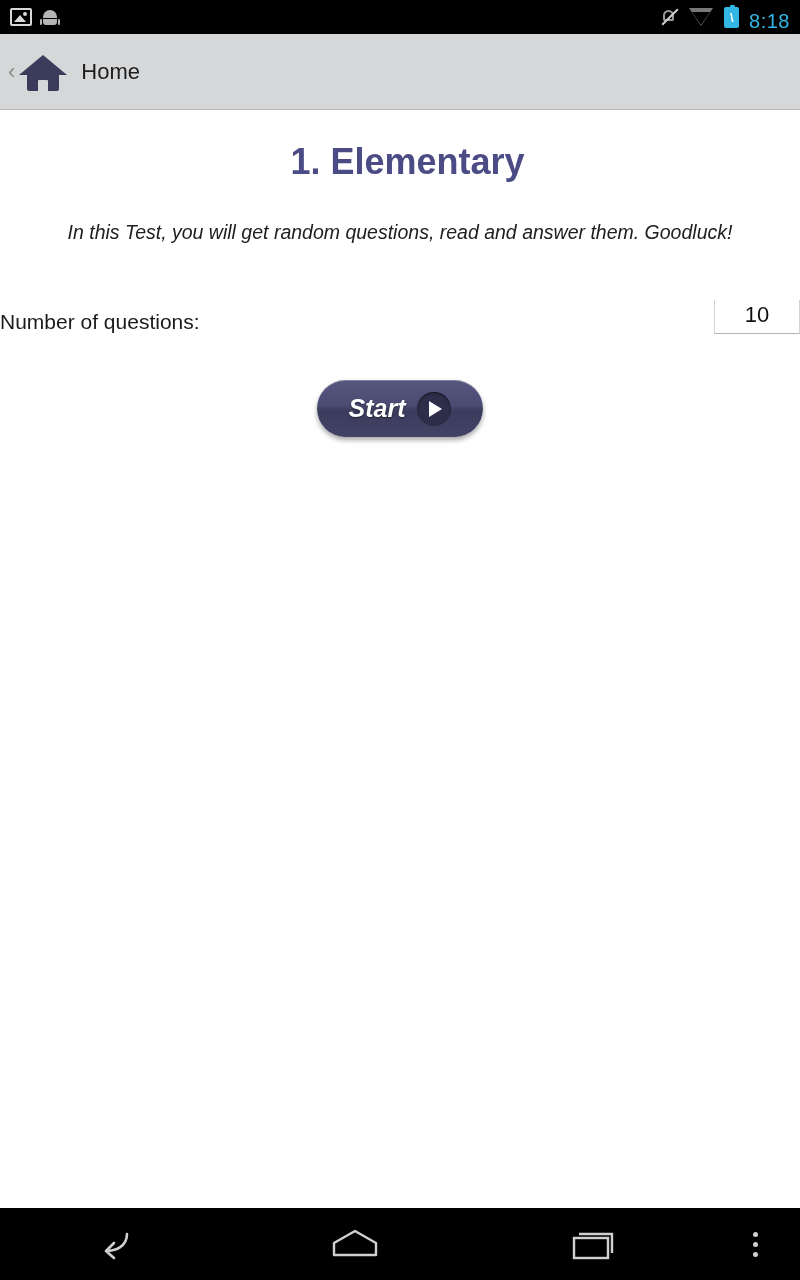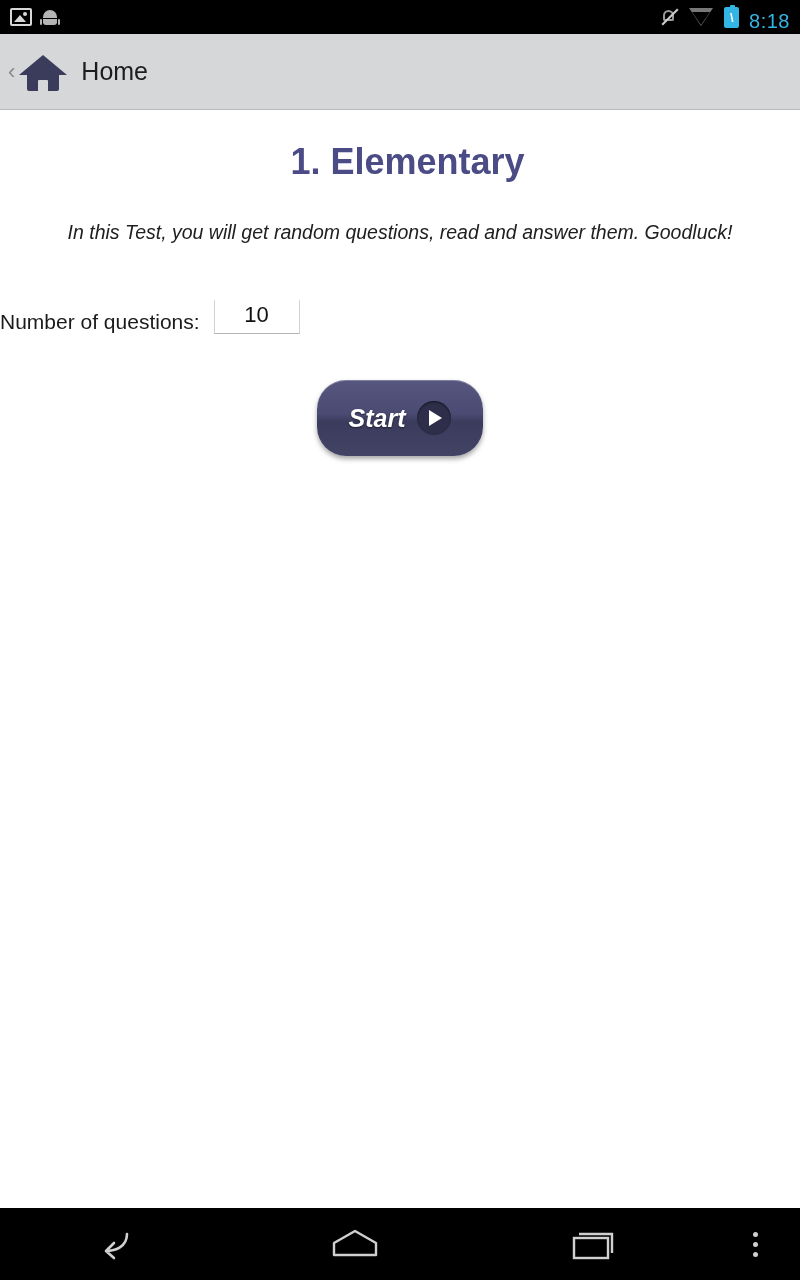--- a/index.html
+++ b/index.html
@@ -235,21 +235,21 @@
   .home-icon .door {
     position: absolute;
     left: 19px;
     top: 30px;
     width: 10px;
     height: 11px;
     background: #d6d7d9;
     border-radius: 1px 1px 0 0;
   }
   .action-title {
-    font-size: 25px;
+    font-size: 22px;
     color: #1d1d1d;
     font-family: "Liberation Sans", sans-serif;
   }
 
   
   .content {
     position: absolute;
     top: 111px;
     left: 0;
     right: 0;
@@ -269,21 +269,21 @@
     margin-top: 38px;
     font-size: 19.5px;
     font-style: italic;
     color: #202020;
     font-family: "Liberation Sans", sans-serif;
   }
   .question-row {
     margin-top: 32px;
     display: flex;
     align-items: flex-end;
-    justify-content: flex-start;
+    justify-content: space-between;
     gap: 14px;
   }
   .question-label {
     font-size: 21px;
     color: #1b1b1b;
   }
   .qty-field {
     width: 76px;
     border: none;
     border-bottom: 1px solid #b4b4b4;
@@ -298,21 +298,21 @@
     outline: none;
     margin-top: 24px;
   }
   .start-wrap {
     margin-top: 46px;
     display: flex;
     justify-content: center;
   }
   .start-button {
     width: 166px;
-    height: 76px;
+    height: 57px;
     border-radius: 29px;
     background: linear-gradient(180deg, #56567f 0%, #4a4a72 45%, #3b3b5d 55%, #434365 100%);
     box-shadow: 0 3px 5px rgba(0,0,0,0.35), inset 0 1px 0 rgba(255,255,255,0.25);
     display: flex;
     align-items: center;
     justify-content: center;
     gap: 12px;
     border: none;
     cursor: pointer;
   }

